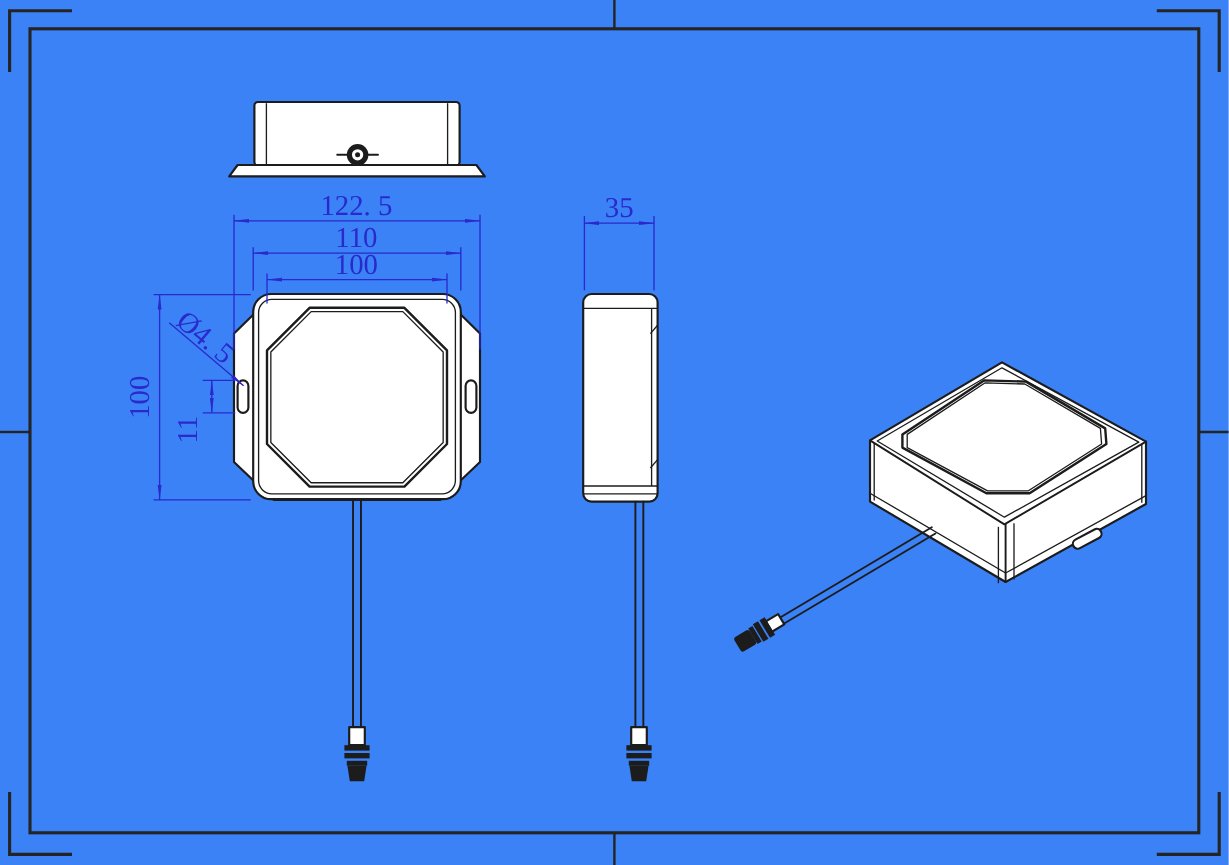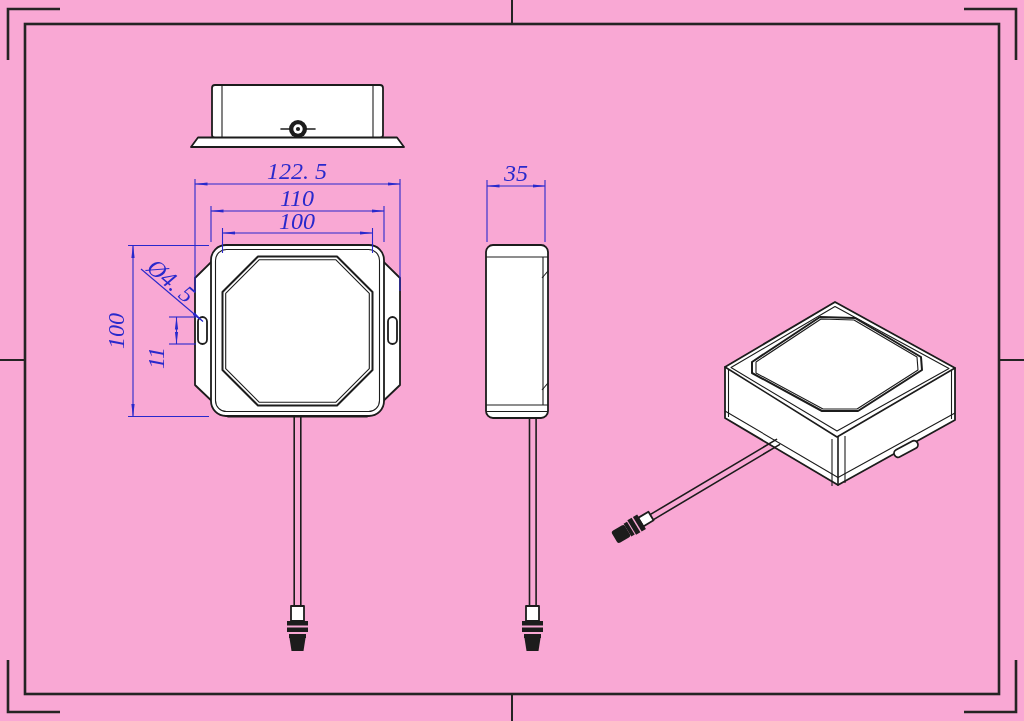--- a/index.html
+++ b/index.html
@@ -1,16 +1,16 @@
 <!DOCTYPE html>
 <html><head>
 <meta charset="utf-8">
 <style>
   html,body{margin:0;padding:0;background:#ffffff;}
-  .page{position:relative;width:1024px;height:721px;background:#f9a8d4;overflow:hidden;font-style:italic;}
+  .page{position:relative;width:1024px;height:721px;background:#3b82f6;overflow:hidden;}
   svg{display:block;}
   .frame{stroke:#242424;stroke-width:2.6;fill:none;}
   .tick{stroke:#242424;stroke-width:2;fill:none;}
   .ln{stroke:#1c1c1c;fill:none;stroke-width:1.6;stroke-linejoin:round;stroke-linecap:round;}
   .lnf{stroke:#1c1c1c;fill:#ffffff;stroke-width:1.8;stroke-linejoin:round;}
   .thin{stroke:#1c1c1c;fill:none;stroke-width:1.1;stroke-linejoin:round;}
   .heavy{stroke:#1c1c1c;fill:none;stroke-width:2;stroke-linejoin:round;}
   .dk{fill:#1c1c1c;stroke:none;}
   .ext{stroke:#2929cc;stroke-width:1.1;fill:none;}
   .dln{stroke:#2929cc;stroke-width:1.1;fill:none;}

